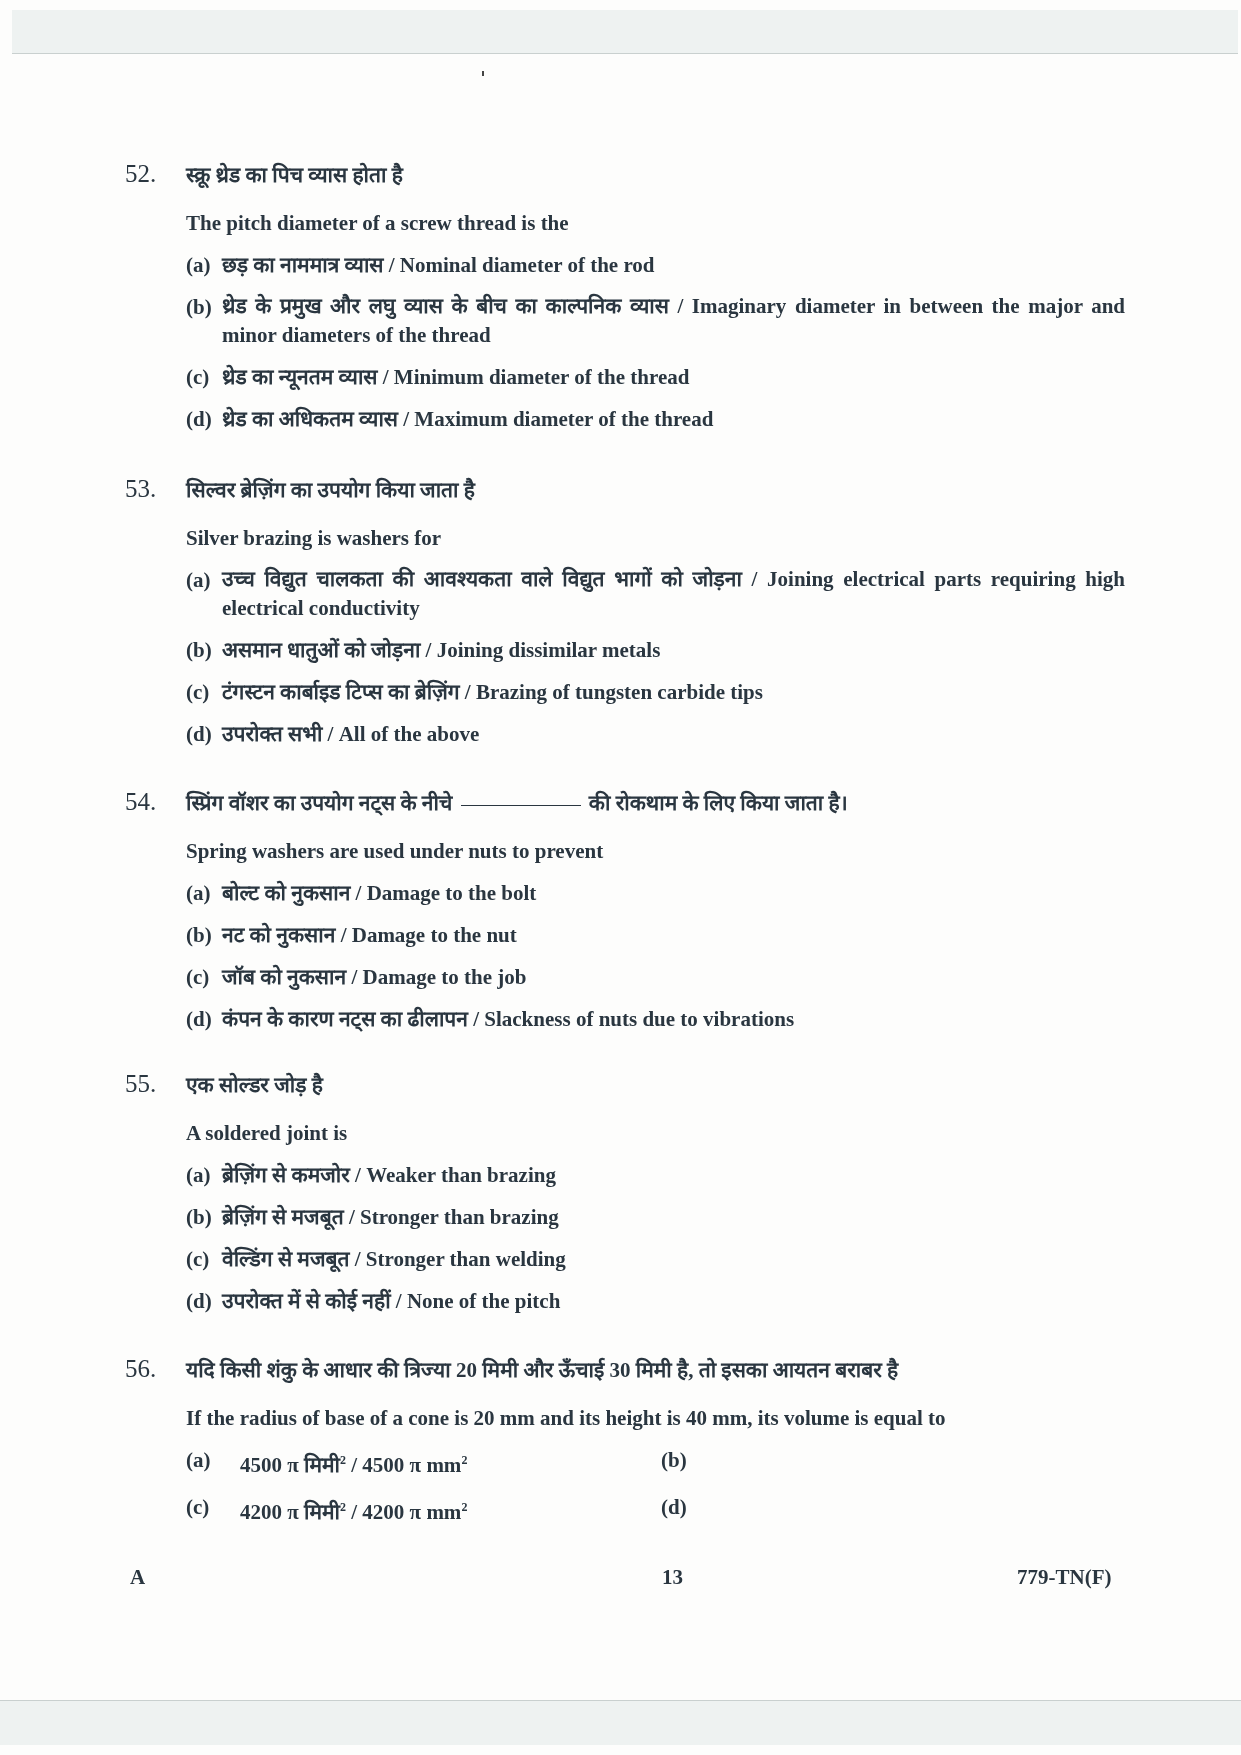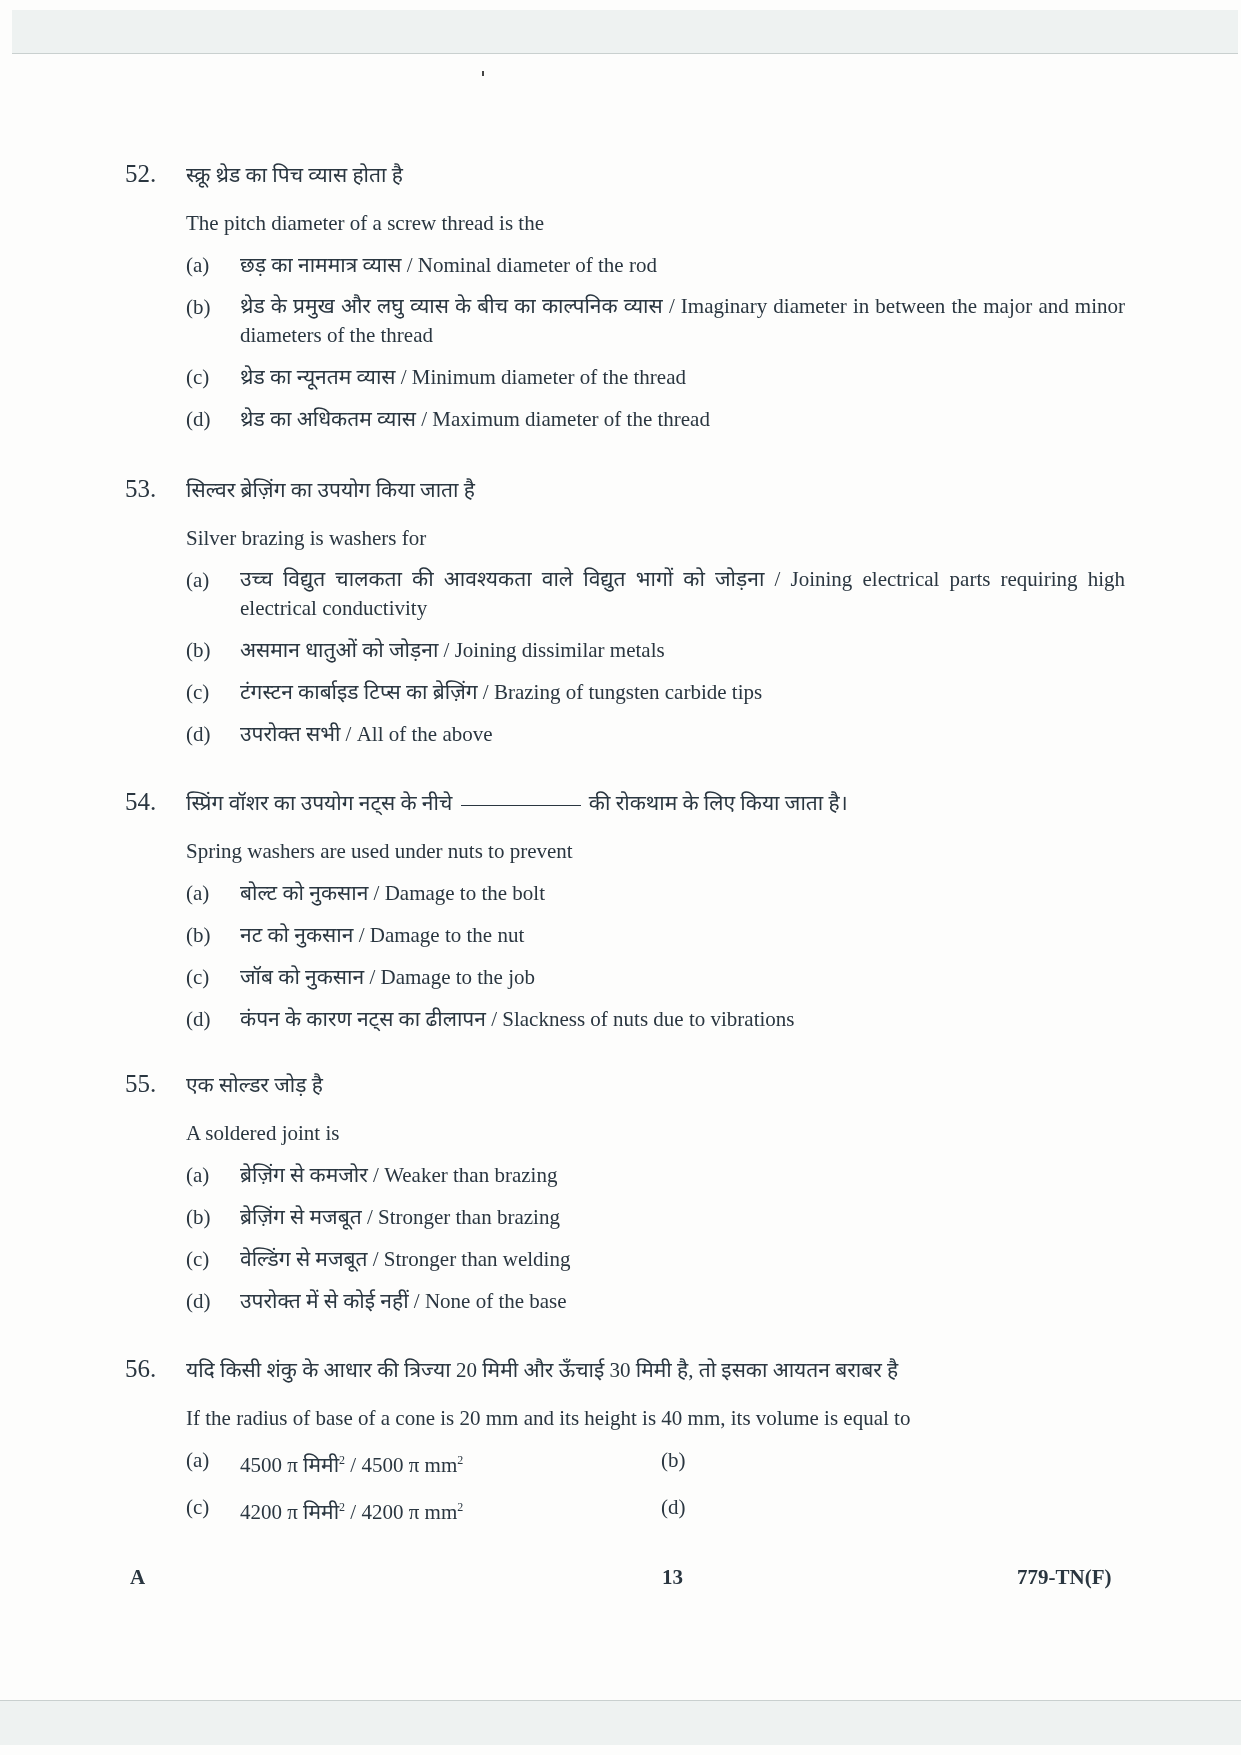--- a/index.html
+++ b/index.html
@@ -13,27 +13,27 @@
     position: absolute; left: 12px; top: 10px; width: 1226px; height: 43px;
     background: #eef2f1; border-bottom: 1px solid #c9d0cf;
   }
   .band-bottom {
     position: absolute; left: 0; top: 1700px; width: 1241px; height: 44px;
     background: #eef2f1; border-top: 1px solid #c9d0cf;
   }
   .speck { position: absolute; left: 482px; top: 71px; width: 2px; height: 5px; background: #444; }
   .q { position: absolute; left: 125px; width: 1000px; }
   .qnum { position: absolute; left: 0; top: 0; font-size: 25px; }
-  .qbody { margin-left: 61px; }
+  .qbody { margin-left: 61px; font-weight: bold; }
   .hi { font-size: 21px; line-height: 30px; height: 32px; }
   .en { font-size: 21px; line-height: 30px; margin-top: 16px; }
   .opts { margin-top: 12px; }
   .opt { position: relative; font-size: 21px; line-height: 30px; margin-bottom: 12px; }
   .opt .lbl { position: absolute; left: 0; top: 0; width: 48px; }
-  .opt .txt { display: block; margin-left: 54px; text-align: justify; }
+  .opt .txt { display: block; margin-left: 36px; text-align: justify; }
   .opt.two .txt { line-height: 29px; }
   .grid2 { display: grid; grid-template-columns: 475px 420px; row-gap: 12px; }
   .grid2 .opt { margin-bottom: 0; }
   .grid2 .opt .txt { margin-left: 54px; }
   .blank { display: inline-block; width: 120px; border-bottom: 1.5px solid #2a3640; vertical-align: middle; margin: 0 3px; }
   .footer { position: absolute; top: 1565px; font-family: "Liberation Serif", serif; font-weight: bold; font-size: 21px; }
   sup { font-size: 12px; }
 </style>
 </head>
 <body>
@@ -136,21 +136,21 @@
       <div class="opt">
           <span class="lbl">(b)</span>
           <span class="txt">ब्रेज़िंग से मजबूत / Stronger than brazing</span>
         </div>
       <div class="opt">
           <span class="lbl">(c)</span>
           <span class="txt">वेल्डिंग से मजबूत / Stronger than welding</span>
         </div>
       <div class="opt">
           <span class="lbl">(d)</span>
-          <span class="txt">उपरोक्त में से कोई नहीं / None of the base</span>
+          <span class="txt">उपरोक्त में से कोई नहीं / None of the pitch</span>
         </div>
     </div>
   </div>
 </div>
 
 <div class="q" style="top:1355px; width:1010px;">
   <span class="qnum">56.</span>
   <div class="qbody">
     <div class="hi">यदि किसी शंकु के आधार की त्रिज्या 20 मिमी और ऊँचाई 30 मिमी है, तो इसका आयतन बराबर है</div>
     <div class="en">If the radius of base of a cone is 20 mm and its height is 40 mm, its volume is equal to</div>

